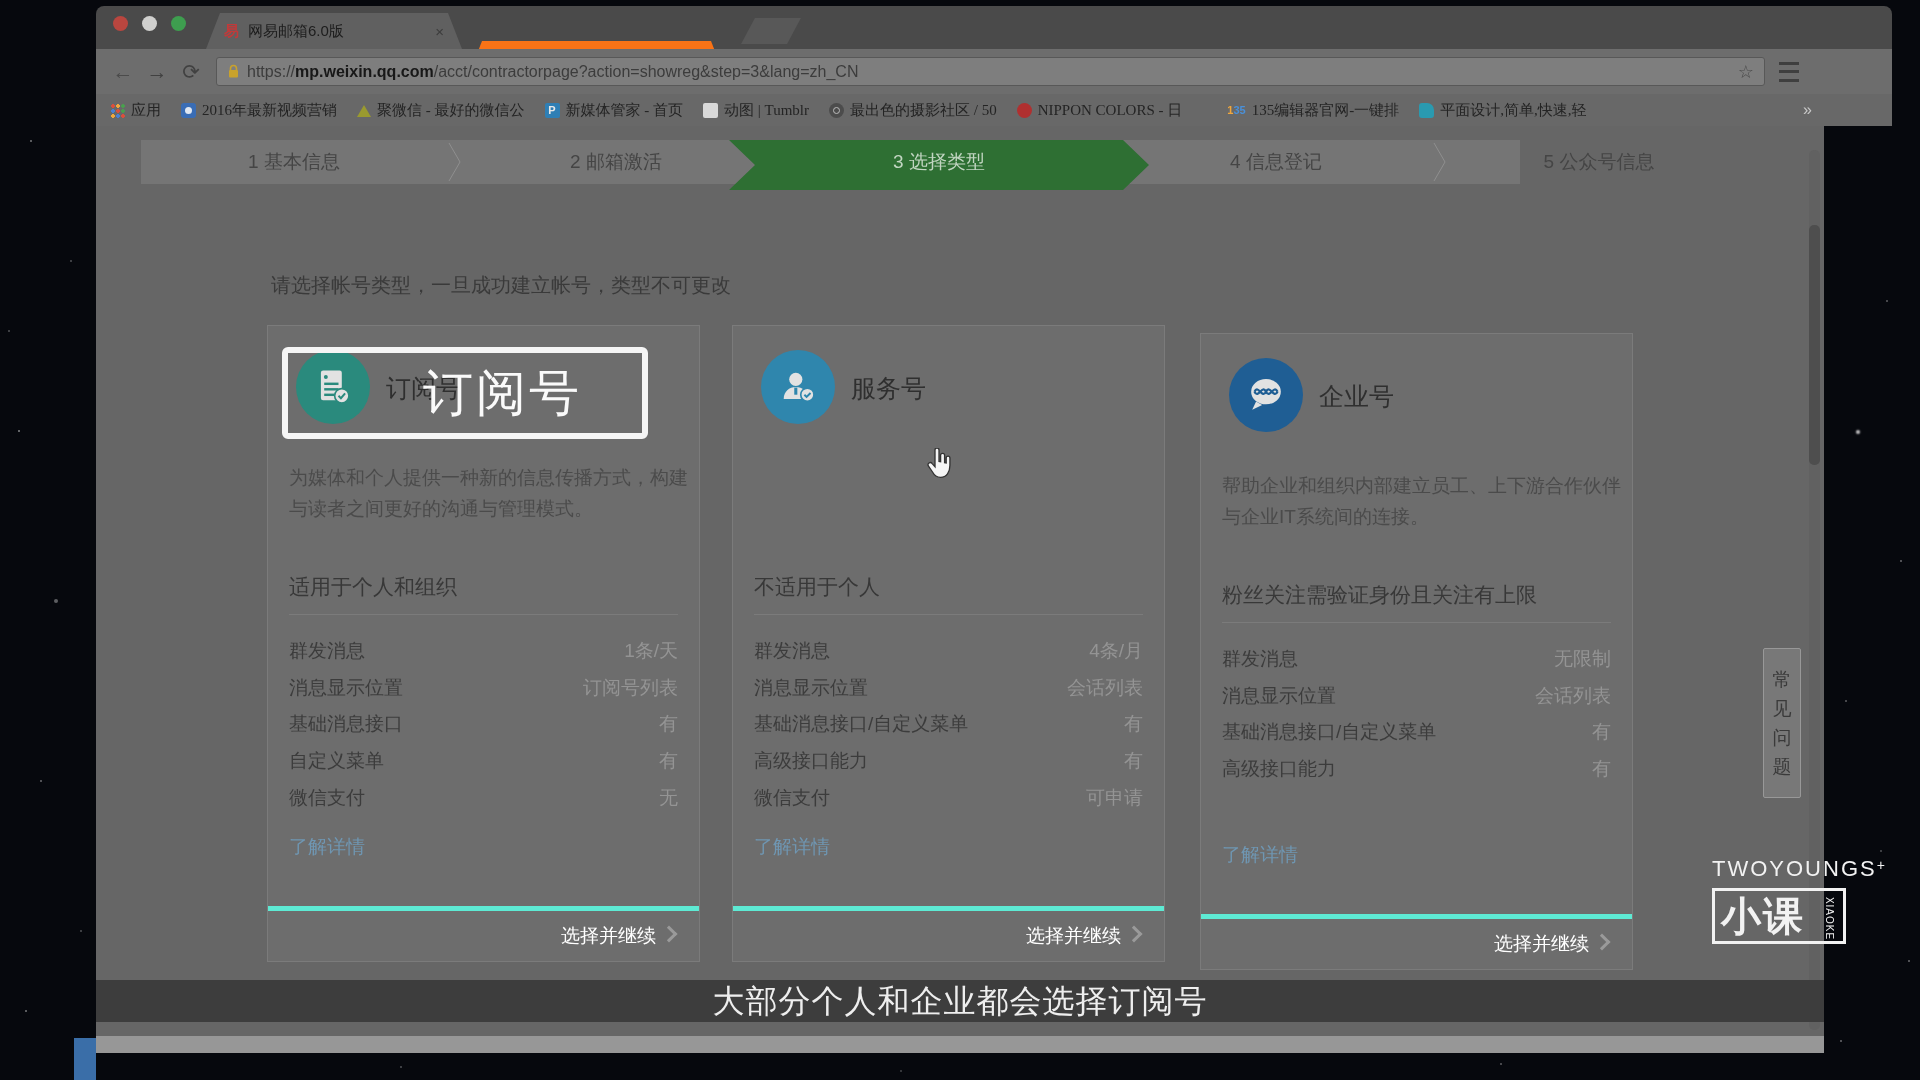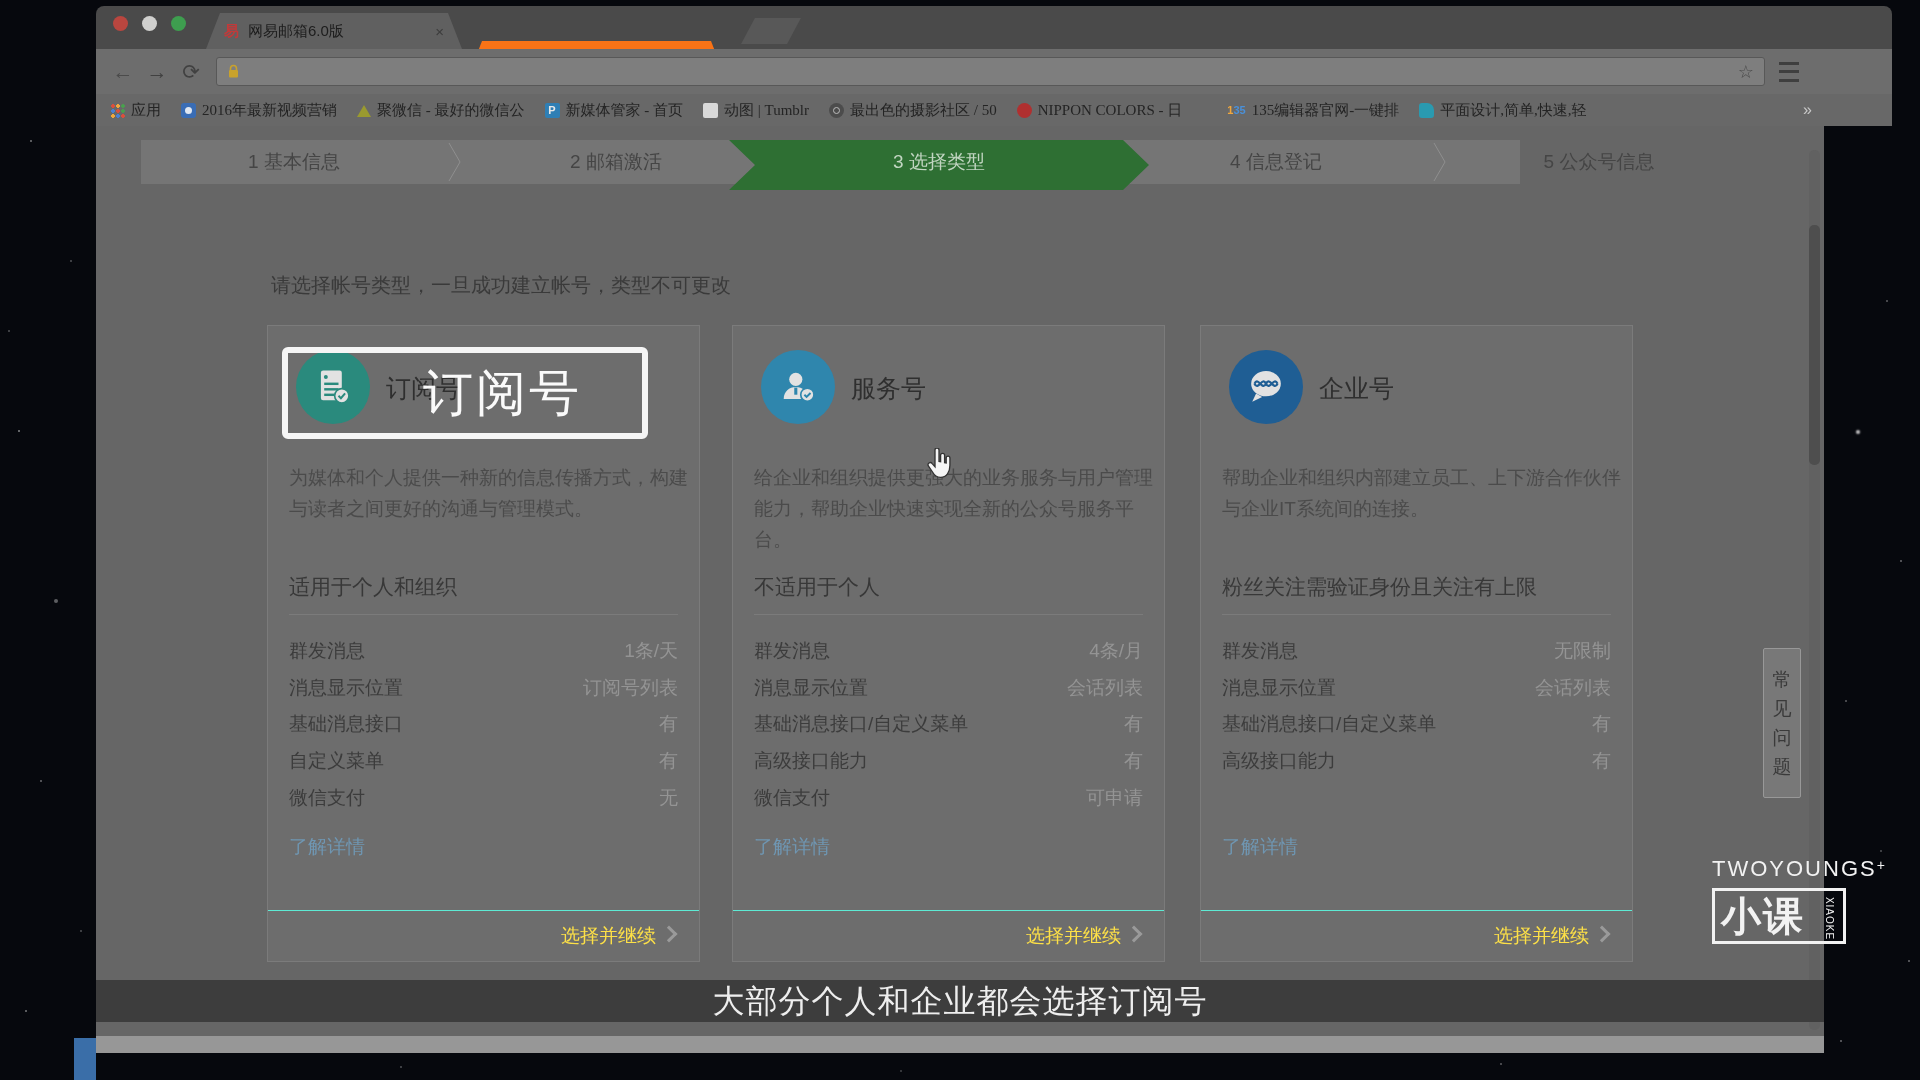--- a/index.html
+++ b/index.html
@@ -80,37 +80,37 @@
               font-size:19px;color:#454545;white-space:nowrap;}
   .sep{position:absolute;top:0;}
   .step-active{position:absolute;left:588px;top:0;width:420px;height:50px;background:#2e6f33;
     clip-path:polygon(0 0,calc(100% - 26px) 0,100% 50%,calc(100% - 26px) 100%,0 100%,26px 50%);
     text-align:center;line-height:44px;font-size:19px;color:#c2d6c2;}
 
   .intro{position:absolute;left:167px;top:146px;font-size:20px;color:#3a3a3a;margin-left:8px;}
 
   .card{position:absolute;top:199px;width:433px;height:637px;background:#6d6d6d;
         border:1px solid #7b7b7b;box-sizing:border-box;}
-  .card.c1{left:171px;} .card.c2{left:636px;padding-left:32px;} .card.c3{left:1104px;}
+  .card.c1{left:171px;} .card.c2{left:636px;padding-left:32px;} .card.c3{left:1104px;margin-top:8px;}
   .card-icon{position:absolute;left:28px;top:24px;width:74px;height:74px;border-radius:50%;
              display:flex;align-items:center;justify-content:center;}
   .card-title{position:absolute;left:118px;top:46px;font-size:25px;color:#2f2f2f;}
   .sel-box{position:absolute;left:14px;top:21px;width:366px;height:92px;border:6px solid #f5f5f5;
            border-radius:6px;box-sizing:border-box;}
   .overlay-title{position:absolute;left:155px;top:34px;font-size:50px;color:#fafafa;letter-spacing:3px;white-space:nowrap;}
   .card-desc{position:absolute;left:21px;top:136px;width:400px;font-size:19px;line-height:31px;color:#4b4b4b;}
   .card-note{position:absolute;left:21px;top:247px;font-size:21px;color:#383838;}
   .card-div{position:absolute;left:21px;right:21px;top:288px;height:1px;background:#7b7b7b;}
   .rows{position:absolute;left:21px;right:21px;top:307px;}
   .row{height:36.6px;display:flex;align-items:center;justify-content:space-between;}
   .row .lab{font-size:19px;color:#3c3c3c;}
   .row .val{font-size:19px;color:#949494;}
   .detail-link{position:absolute;left:21px;top:508px;font-size:19px;color:#6f96b2;}
-  .card-footer{position:absolute;left:0;right:0;bottom:0;height:50px;border-top:1px solid #5eead4;
-               text-align:right;line-height:50px;padding-right:24px;font-size:19px;color:#fde047;}
+  .card-footer{position:absolute;left:0;right:0;bottom:0;height:50px;border-top:5px solid #5eead4;
+               text-align:right;line-height:50px;padding-right:24px;font-size:19px;color:#ffffff;}
   .chev{display:inline-block;width:9px;height:9px;border-top:3px solid #9a9a9a;border-right:3px solid #9a9a9a;
         transform:rotate(45deg);margin-left:7px;margin-bottom:2px;}
 
   .faq-tab{position:absolute;left:1667px;top:522px;width:38px;height:150px;background:#787878;
            border:1px solid #989898;border-radius:2px;box-sizing:border-box;display:flex;
            align-items:center;justify-content:center;}
   .faq-text{width:20px;font-size:19px;line-height:29px;color:#3a3a3a;word-break:break-all;text-align:center;}
 
   .scroll-track{position:absolute;left:1713px;top:24px;width:11px;height:880px;background:#616161;border-radius:5px;}
   .scroll-thumb{position:absolute;left:1713px;top:99px;width:11px;height:240px;background:#4e4e4e;border-radius:5px;}
@@ -158,20 +158,21 @@
 
     <div class="toolbar">
       <span class="navbtn back">←</span>
       <span class="navbtn">→</span>
       <span class="navbtn">⟳</span>
       <div class="omnibox">
         <svg width="13" height="15" viewBox="0 0 13 15" style="margin-right:7px">
           <path d="M3.5 6 V4.5 a3 3 0 0 1 6 0 V6" stroke="#c9a22c" fill="none" stroke-width="1.6"></path>
           <rect x="2" y="6" width="9" height="7.5" rx="1" fill="#c9a22c"></rect>
         </svg>
+        <span class="url"><span>https://</span><b>mp.weixin.qq.com</b><span>/acct/contractorpage?action=showreg&amp;step=3&amp;lang=zh_CN</span></span>
         <span class="omni-star">☆</span>
       </div>
       <span class="menu-icon"></span>
     </div>
 
     <div class="bookmarks">
       <span class="bm">
           <span class="bm-ico ico-grid"></span>
           <span class="bm-label">应用</span>
         </span>
@@ -276,21 +277,20 @@
         <div class="card-icon" style="background:#2f86ad">
           <svg viewBox="0 0 40 40" width="44" height="44">
             <circle cx="18" cy="13" r="6" fill="#e2e2e2"></circle>
             <path d="M7 31 c0-7 5-11 11-11 s11 4 11 11 Z" fill="#e2e2e2"></path>
             <rect x="16.6" y="20.5" width="2.8" height="6.5" fill="#2f86ad"></rect>
             <circle cx="28.5" cy="27" r="6" fill="#e2e2e2" stroke="#2f86ad" stroke-width="1.5"></circle>
             <path d="M25.8 27 l2 2 L31.4 25.4" stroke="#2f86ad" stroke-width="1.8" fill="none"></path>
           </svg>
         </div>
         <div class="card-title">服务号</div>
-        <div class="card-desc">给企业和组织提供更强大的业务服务与用户管理能力，帮助企业快速实现全新的公众号服务平台。</div>
         <div class="card-note">不适用于个人</div>
         <div class="card-div"></div>
         <div class="rows">
           <div class="row">
               <span class="lab">群发消息</span>
               <span class="val">4条/月</span>
             </div>
           <div class="row">
               <span class="lab">消息显示位置</span>
               <span class="val">会话列表</span>

